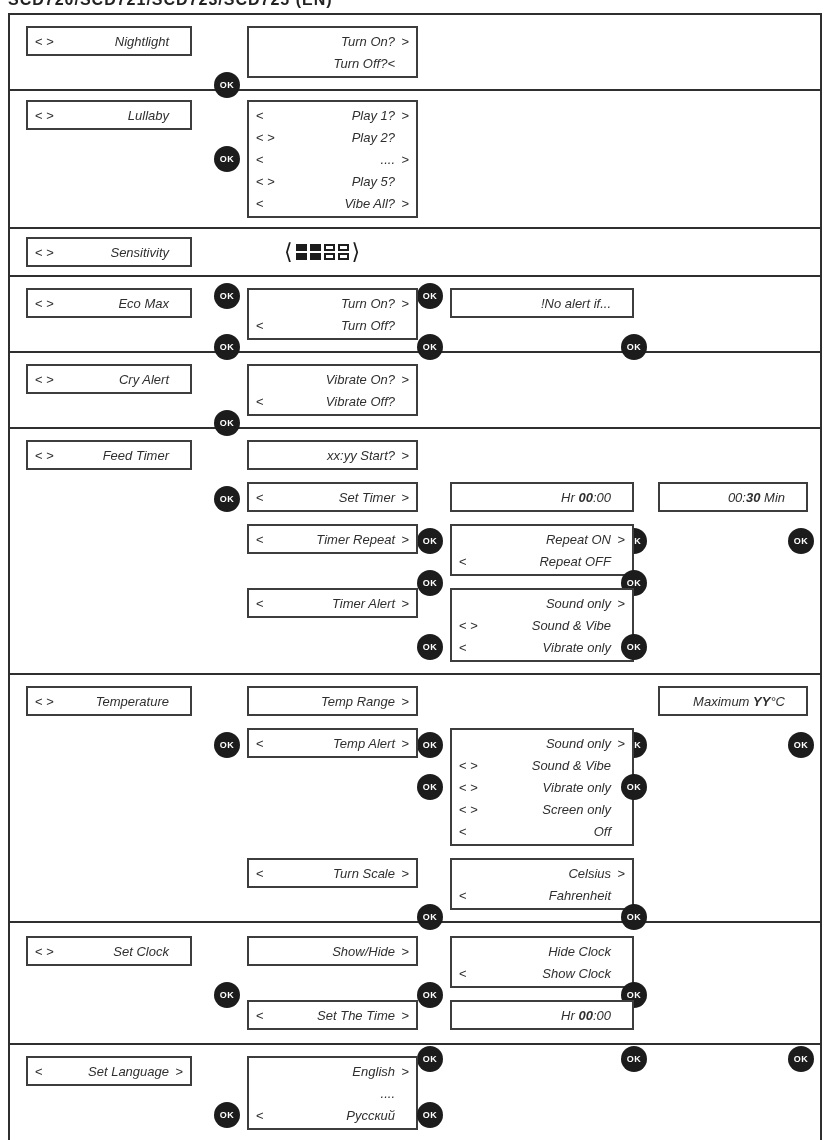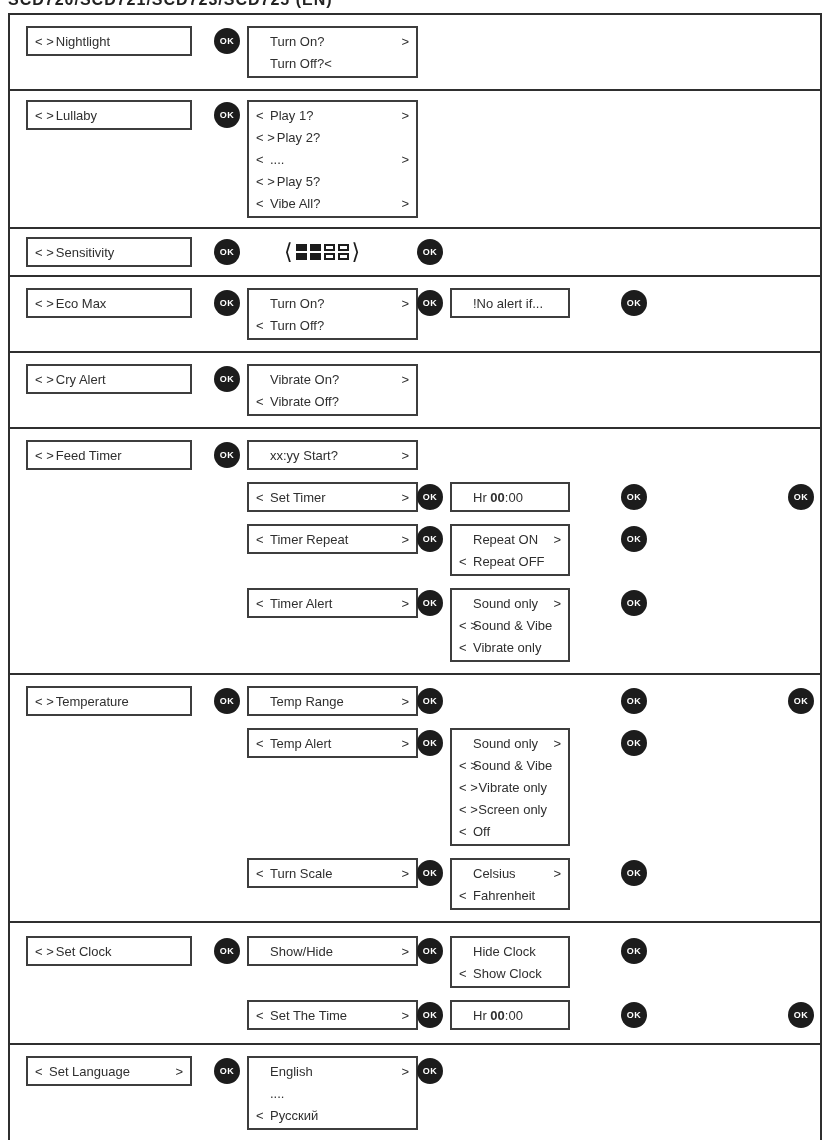--- a/index.html
+++ b/index.html
@@ -24,36 +24,36 @@
   .sec-lullaby{padding:9px 0;}
   .sec-set-clock{padding:13px 0;}
   .flow-row{position:relative;margin-bottom:12px;}
   .flow-row:last-child{margin-bottom:0;}
   .cell{position:absolute;top:0;box-sizing:border-box;}
   
   .slot-menu{left:16px;width:166px;}
   .slot-ok1{left:204px;top:2px;}
   .slot-s2{left:237px;width:171px;}
   .slot-ok2{left:407px;top:2px;}
-  .slot-s3{left:440px;width:120px;}
+  .slot-s3{left:440px;width:184px;}
   .slot-ok3{left:611px;top:2px;}
   .slot-s4{left:648px;width:150px;}
   .slot-ok4{left:778px;top:2px;}
   .slot-meter{left:237px;width:150px;display:flex;align-items:center;justify-content:center;height:30px;}
   .box{border:2px solid #3d3d3d;background:#fff;padding:2px 7px;}
   .scr-line{height:22px;display:flex;align-items:center;font-size:13px;color:#2f2f2f;white-space:nowrap;}
   .scr-line .arr{min-width:12px;color:#2f2f2f;}
   .scr-line .arr.l{text-align:left;margin-right:2px;}
   .scr-line .arr.r{text-align:right;margin-left:2px;}
-  .scr-line .txt{flex:1;text-align:left;}
+  .scr-line .txt{flex:1;text-align:right;font-style:italic;}
   .scr-line .txt b{font-weight:bold;}
   .ok-btn{
     width:26px;height:26px;border-radius:50%;background:#1c1c1c;color:#fff;
     font-size:9px;font-weight:bold;letter-spacing:.5px;
-    display:flex;align-items:center;justify-content:center;
+    display:flex;align-items:center;justify-content:center;margin-top:44px;
   }
   
   .meter{display:flex;align-items:center;gap:3px;}
   .meter .bracket{font-family:"DejaVu Sans",sans-serif;font-size:22px;line-height:16px;color:#1c1c1c;}
   .meter .seg{display:flex;flex-direction:column;gap:2px;}
   .meter .seg i{display:block;width:11px;height:7px;box-sizing:border-box;}
   .meter .seg.filled i{background:#1c1c1c;}
   .meter .seg.empty i{border:2px solid #1c1c1c;background:#fff;}
 </style>
 </head>
@@ -297,20 +297,29 @@
             <div class="scr-line">
               <span class="arr l"></span>
               <span class="txt"><span>Hr </span><b>00</b><span>:00</span></span>
               <span class="arr r"></span>
             </div>
           </div>
         </div>
         <div class="cell slot-ok3">
           <div class="ok-btn">OK</div>
         </div>
+        <div class="cell slot-s4">
+          <div class="box">
+            <div class="scr-line">
+              <span class="arr l"></span>
+              <span class="txt"><span>00:</span><b>30</b><span> Min</span></span>
+              <span class="arr r"></span>
+            </div>
+          </div>
+        </div>
         <div class="cell slot-ok4">
           <div class="ok-btn">OK</div>
         </div>
       </div>
       <div class="flow-row" style="height: 52px;">
         <div class="cell slot-s2">
           <div class="box">
             <div class="scr-line">
               <span class="arr l">&lt;</span>
               <span class="txt"><span>Timer Repeat</span></span>
@@ -397,20 +406,29 @@
               <span class="txt"><span>Temp Range</span></span>
               <span class="arr r">&gt;</span>
             </div>
           </div>
         </div>
         <div class="cell slot-ok2">
           <div class="ok-btn">OK</div>
         </div>
         <div class="cell slot-ok3">
           <div class="ok-btn">OK</div>
+        </div>
+        <div class="cell slot-s4">
+          <div class="box">
+            <div class="scr-line">
+              <span class="arr l"></span>
+              <span class="txt"><span>Maximum </span><b>YY</b><span>°C</span></span>
+              <span class="arr r"></span>
+            </div>
+          </div>
         </div>
         <div class="cell slot-ok4">
           <div class="ok-btn">OK</div>
         </div>
       </div>
       <div class="flow-row" style="height: 118px;">
         <div class="cell slot-s2">
           <div class="box">
             <div class="scr-line">
               <span class="arr l">&lt;</span>

